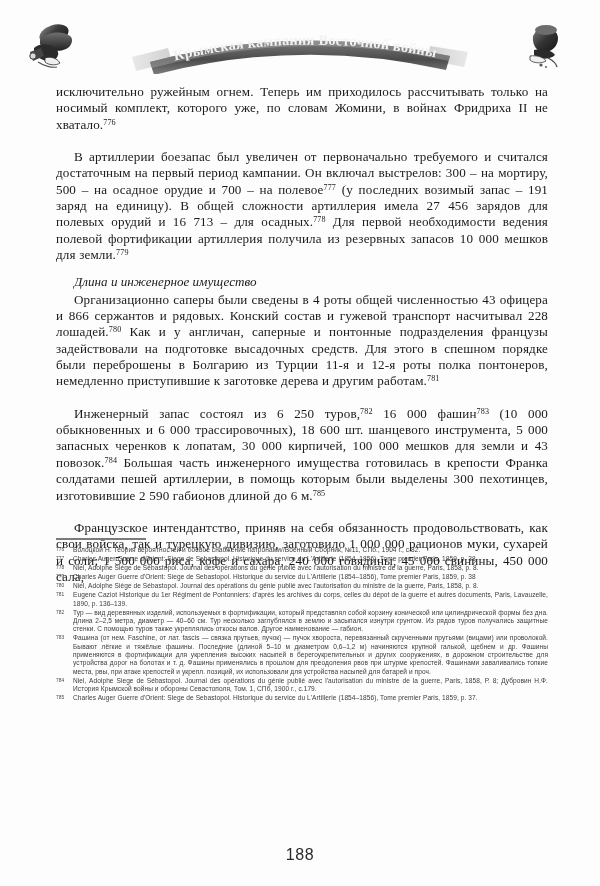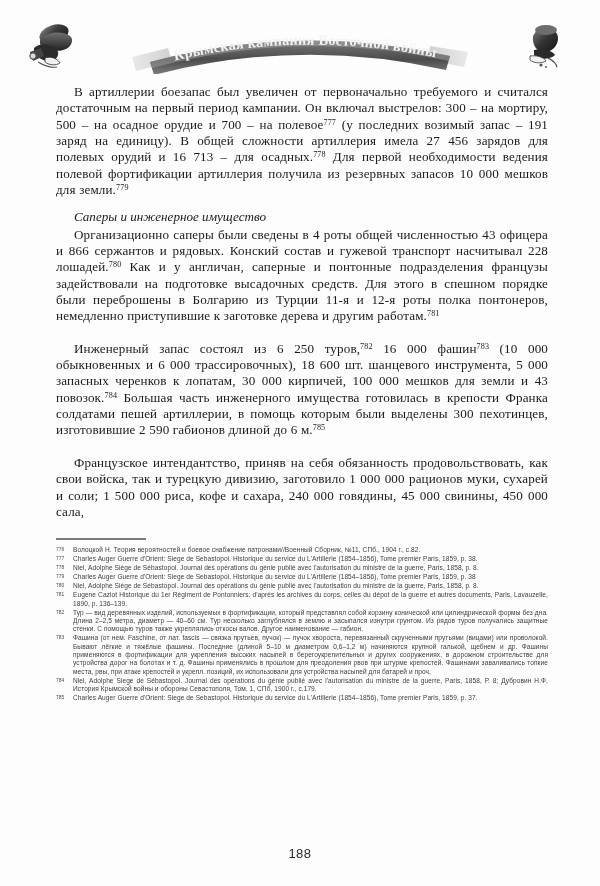--- a/index.html
+++ b/index.html
@@ -131,21 +131,21 @@
   .fn-text { display: block; }
 
   
   .folio {
     position: absolute;
     left: 0;
     top: 846px;
     width: 600px;
     text-align: center;
     font-family: "Liberation Sans", "DejaVu Sans", sans-serif;
-    font-size: 13px;
+    font-size: 16px;
     color: #2a2a2a;
     letter-spacing: 0.04em;
   }
 </style>
 </head>
 <body>
 
 <div class="page">
 
   <div class="header">
@@ -221,24 +221,25 @@
         <path d="M40 36 C44 38, 48 41, 49 45" stroke="#4a4a4a" stroke-width="1.3" fill="none"></path>
         <circle cx="33" cy="43" r="1.6" fill="#555"></circle>
         <circle cx="38" cy="45" r="1.1" fill="#666"></circle>
       </svg>
     </div>
 
   </div>
 
   <div class="body-col">
 
+    <p class="body first"><span>исключительно ружейным огнем. Теперь им приходилось рассчитывать только на носимый комплект, которого уже, по словам Жомини, в войнах Фридриха II не хватало.</span><sup class="fn">776</sup></p>
 
     <p class="body"><span>В артиллерии боезапас был увеличен от первоначально требуемого и считался достаточным на первый период кампании. Он включал выстрелов: 300 – на мортиру, 500 – на осадное орудие и 700 – на полевое</span><sup class="fn">777</sup><span> (у последних возимый запас – 191 заряд на единицу). В общей сложности артиллерия имела 27 456 зарядов для полевых орудий и 16 713 – для осадных.</span><sup class="fn">778</sup><span> Для первой необходимости ведения полевой фортификации артиллерия получила из резервных запасов 10 000 мешков для земли.</span><sup class="fn">779</sup></p>
 
-    <h2 class="subhead">Саперы и инженерное имущество</h2>
+    <h2 class="subhead">Длина и инженерное имущество</h2>
 
     <p class="body"><span>Организационно саперы были сведены в 4 роты общей численностью 43 офицера и 866 сержантов и рядовых. Конский состав и гужевой транспорт насчитывал 228 лошадей.</span><sup class="fn">780</sup><span> Как и у англичан, саперные и понтонные подразделения французы задействовали на подготовке высадочных средств. Для этого в спешном порядке были переброшены в Болгарию из Турции 11-я и 12-я роты полка понтонеров, немедленно приступившие к заготовке дерева и другим работам.</span><sup class="fn">781</sup></p>
 
     <p class="body"><span>Инженерный запас состоял из 6 250 туров,</span><sup class="fn">782</sup><span> 16 000 фашин</span><sup class="fn">783</sup><span> (10 000 обыкновенных и 6 000 трассировочных), 18 600 шт. шанцевого инструмента, 5 000 запасных черенков к лопатам, 30 000 кирпичей, 100 000 мешков для земли и 43 повозок.</span><sup class="fn">784</sup><span> Большая часть инженерного имущества готовилась в крепости Франка солдатами пешей артиллерии, в помощь которым были выделены 300 пехотинцев, изготовившие 2 590 габионов длиной до 6 м.</span><sup class="fn">785</sup></p>
 
 
     <p class="body"><span>Французское интендантство, приняв на себя обязанность продовольствовать, как свои войска, так и турецкую дивизию, заготовило 1 000 000 рационов муки, сухарей и соли; 1 500 000 риса, кофе и сахара, 240 000 говядины, 45 000 свинины, 450 000 сала,</span></p>
 
   </div>
 

